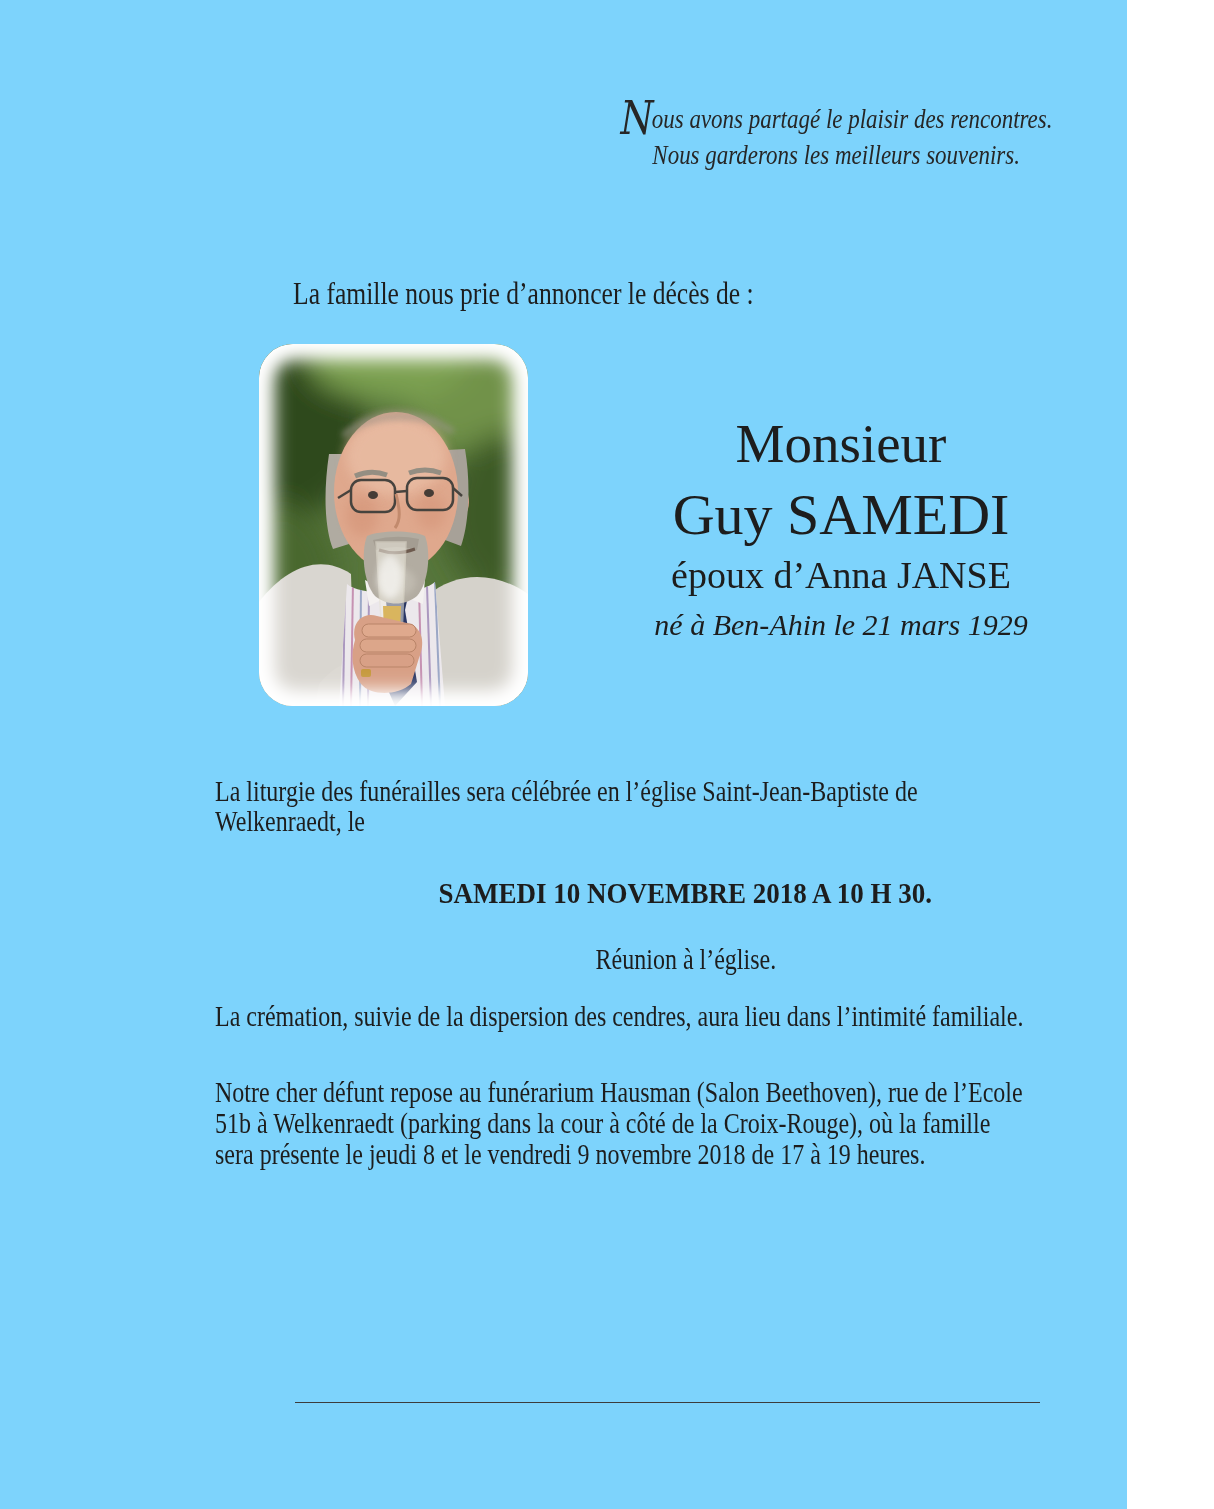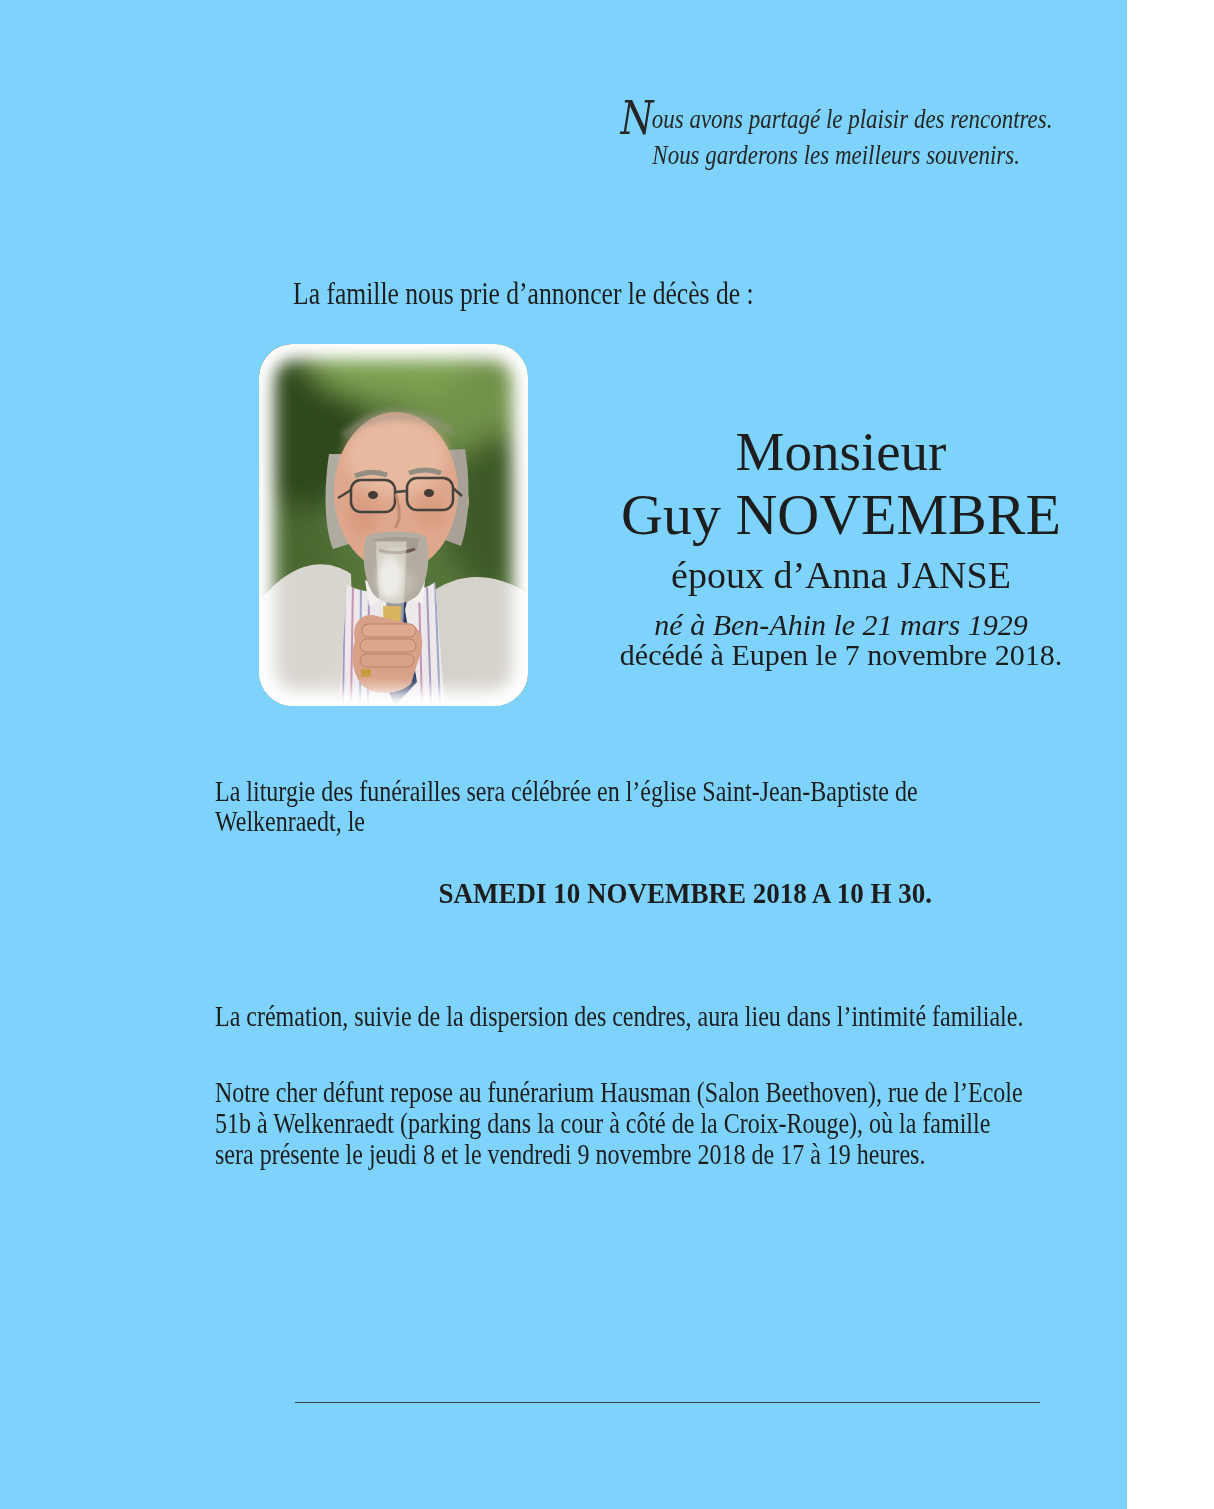--- a/index.html
+++ b/index.html
@@ -32,21 +32,21 @@
     border-radius:34px;overflow:hidden;
   }
   .photo svg{display:block;width:100%;height:100%;}
   .photo::after{
     content:"";position:absolute;inset:0;border-radius:34px;
     box-shadow:inset 0 0 22px 12px #ffffff;pointer-events:none;
   }
   
   .name-block{position:absolute;left:556px;top:0;width:570px;height:720px;}
   .nb-line{position:absolute;left:0;width:100%;text-align:center;line-height:1;white-space:nowrap;}
-  .nb-title{top:416px;font-size:55px;margin-top:8px;}
+  .nb-title{top:416px;font-size:55px;}
   .nb-name{top:486px;font-size:58px;}
   .nb-relation{top:549px;font-size:38px;margin-top:7px;}
   .nb-birth{top:610px;font-size:30px;font-style:italic;}
   .nb-death{top:640px;font-size:30px;}
   
   .bline{position:absolute;left:215px;font-size:30px;line-height:1;white-space:nowrap;
          transform:scaleX(.8);transform-origin:left center;}
   .centered{position:absolute;left:215px;width:941px;text-align:center;line-height:1;white-space:nowrap;}
   .centered .wrap{display:inline-block;transform:scaleX(.8);transform-origin:center;}
   .liturgy-1{top:776px;}
@@ -177,31 +177,31 @@
       <rect x="101" y="295" width="56" height="13" rx="6.5" fill="#dca68a" stroke="#b98468" stroke-width="1"></rect>
       <rect x="101" y="310" width="54" height="13" rx="6.5" fill="#d8a086" stroke="#b98468" stroke-width="1"></rect>
       <rect x="102" y="325" width="10" height="8" rx="2" fill="#c69a3e"></rect>
 
       <rect x="-10" y="-10" width="289" height="382" rx="46" fill="none" stroke="#ffffff" stroke-width="38" filter="url(#vig)"></rect>
     </svg>
   </div>
 
   <div class="name-block">
     <div class="nb-line nb-title">Monsieur</div>
-    <div class="nb-line nb-name">Guy NOVEMBRE</div>
+    <div class="nb-line nb-name">Guy SAMEDI</div>
     <div class="nb-line nb-relation">époux d’Anna JANSE</div>
     <div class="nb-line nb-birth">né à Ben-Ahin le 21 mars 1929</div>
-    <div class="nb-line nb-death">décédé à Eupen le 7 novembre 2018.</div>
   </div>
 
   <div class="bline liturgy-1">La liturgie des funérailles sera célébrée en l’église Saint-Jean-Baptiste de</div>
   <div class="bline liturgy-2">Welkenraedt, le</div>
 
   <div class="centered ceremony"><span class="wrap">SAMEDI 10 NOVEMBRE 2018 A 10 H 30.</span></div>
 
+  <div class="centered meeting"><span class="wrap">Réunion à l’église.</span></div>
 
   <div class="bline cremation">La crémation, suivie de la dispersion des cendres, aura lieu dans l’intimité familiale.</div>
 
   <div class="bline repose-1">Notre cher défunt repose au funérarium Hausman (Salon Beethoven), rue de l’Ecole</div>
   <div class="bline repose-2">51b à Welkenraedt (parking dans la cour à côté de la Croix-Rouge), où la famille</div>
   <div class="bline repose-3">sera présente le jeudi 8 et le vendredi 9 novembre 2018 de 17 à 19 heures.</div>
 
   <div class="footer-rule"></div>
 
 </div>

